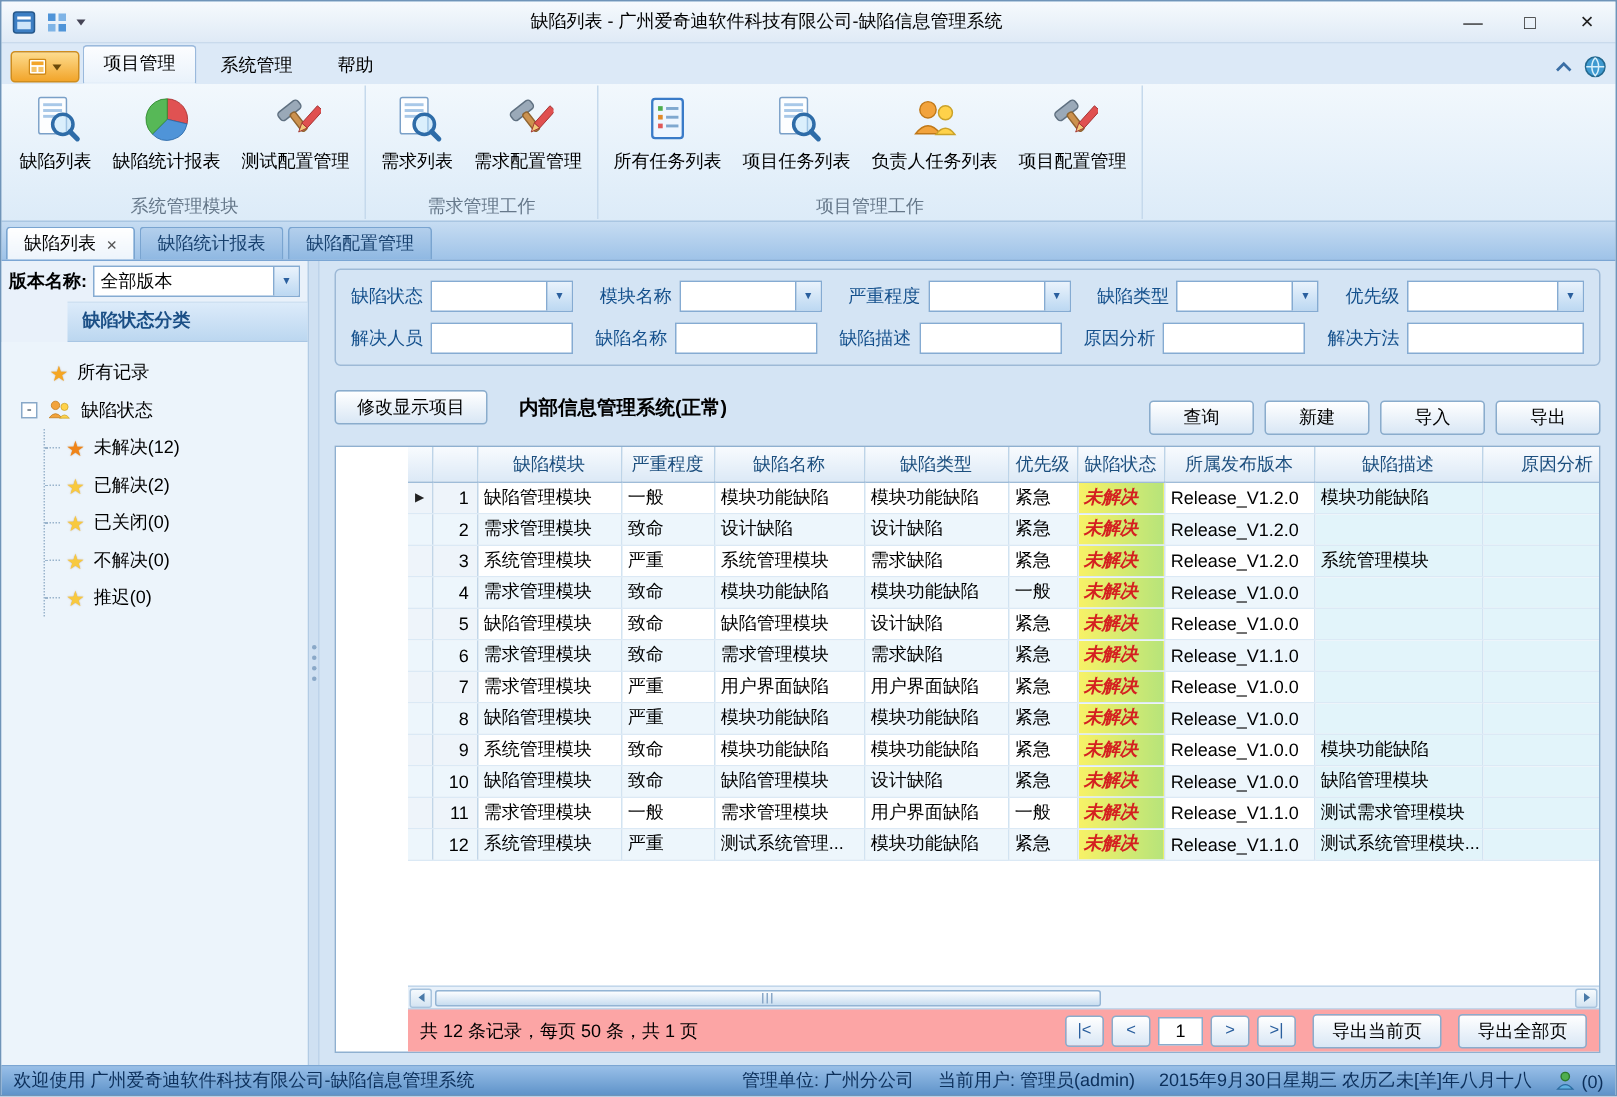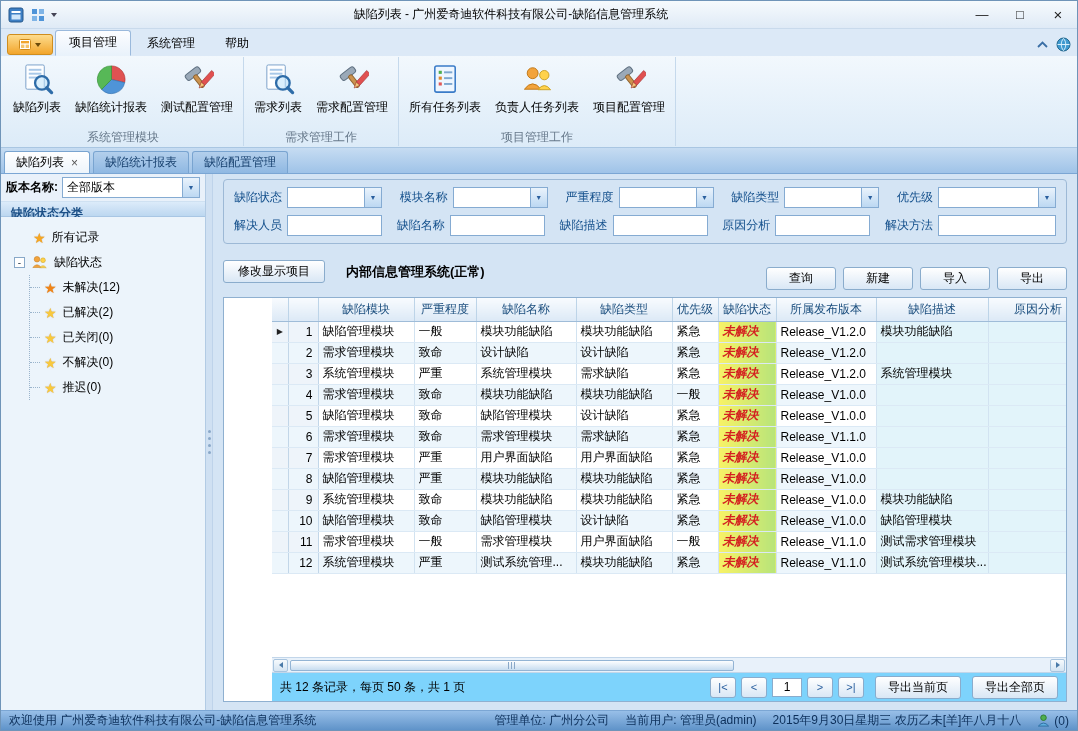--- a/index.html
+++ b/index.html
@@ -42,21 +42,21 @@
 .doctab .close{color:#555;font-size:12px;line-height:1;}
 
 
 .main{flex:1;display:flex;min-height:0;background:#d4e4f4;}
 .sidebar{width:205px;flex:none;display:flex;flex-direction:column;background:#e9f1fa;border-right:1px solid #b2cbe4;}
 .version-row{height:27px;display:flex;align-items:center;gap:4px;padding:0 5px;flex:none;}
 .vlabel{font-weight:bold;white-space:nowrap;}
 .combo{height:21px;flex:1;background:#fff;border:1px solid #85abd2;display:flex;align-items:center;min-width:0;}
 .combo .cval{flex:1;padding-left:4px;overflow:hidden;white-space:nowrap;}
 .combo .cbtn{width:17px;height:100%;flex:none;background:linear-gradient(#eaf3fc,#bcd8f2);border-left:1px solid #85abd2;display:flex;align-items:center;justify-content:center;font-size:7px;color:#2a5f9e;}
-.side-header{height:16px;line-height:22px;background:linear-gradient(#dcebfa,#bcd7f0);border-top:1px solid #cfe1f2;border-bottom:1px solid #a8c6e4;font-weight:bold;color:#1b4f86;padding-left:10px;flex:none;}
+.side-header{height:27px;line-height:22px;background:linear-gradient(#dcebfa,#bcd7f0);border-top:1px solid #cfe1f2;border-bottom:1px solid #a8c6e4;font-weight:bold;color:#1b4f86;padding-left:10px;flex:none;margin-left:44px;}
 .tree{flex:1;padding:8px 0 0 4px;overflow:hidden;background:#ecf4fb;}
 .titem{height:25px;display:flex;align-items:center;gap:6px;padding-left:28px;white-space:nowrap;}
 .titem.has-children{padding-left:9px;}
 .expandbox{width:11px;height:11px;flex:none;border:1px solid #88a8c8;background:#fff;line-height:9px;text-align:center;font-size:10px;color:#345;}
 .star{font-size:14px;line-height:1;text-shadow:0 0 1px rgba(160,90,0,.6);}
 .titem .icon{width:17px;height:17px;flex:none;}
 .tchildren{margin-left:24px;border-left:1px dotted #9ab4cc;}
 .tchildren .titem{padding-left:14px;position:relative;}
 .tchildren .titem::before{content:"";position:absolute;left:0;top:12px;width:10px;border-top:1px dotted #9ab4cc;}
 
@@ -96,21 +96,21 @@
 .grid tr.alt td.status{background:linear-gradient(90deg,#f8f266,#b7e47a);}
 
 .hscroll{height:15px;flex:none;border-top:1px solid #c2d6ea;background:#e8f1fa;display:flex;align-items:center;padding:0 1px;}
 .harrow{width:15px;height:13px;display:flex;align-items:center;justify-content:center;background:linear-gradient(#f6fafd,#d4e4f2);border:1px solid #a8c4de;border-radius:2px;}
 .tri-l{width:0;height:0;border-top:3px solid transparent;border-bottom:3px solid transparent;border-right:4px solid #4a7aa8;}
 .tri-r{width:0;height:0;border-top:3px solid transparent;border-bottom:3px solid transparent;border-left:4px solid #4a7aa8;}
 .hthumb{width:56%;height:11px;margin:0 2px;background:linear-gradient(#fdfeff,#c8ddf0);border:1px solid #93b4d4;border-radius:2px;display:flex;align-items:center;justify-content:center;gap:2px;}
 .hthumb i{width:1px;height:7px;background:#8aa8c8;display:block;}
 .hfill{flex:1;}
 
-.pager{height:29px;flex:none;border-top:1px solid #c2d6ea;display:flex;align-items:center;gap:5px;padding:0 8px;background:#7dd3fc;}
+.pager{height:29px;flex:none;border-top:1px solid #c2d6ea;display:flex;align-items:center;gap:5px;padding:0 8px;background:#fca5a5;}
 .pgbtn{min-width:26px;width:26px;padding:0;height:21px;color:#2a5f9e;font-size:11px;}
 .pginput{width:30px;height:19px;border:1px solid #8aaccc;text-align:center;font:inherit;background:#fff;}
 .pspacer{flex:1;}
 .pager .btn.exp{margin-left:6px;min-width:80px;}
 
 
 .statusbar{height:20px;flex:none;background:linear-gradient(#98bfe8,#5f93c9);border-top:1px solid #7ba6d4;display:flex;align-items:center;gap:16px;padding:0 8px;color:#0c2f5a;white-space:nowrap;}
 .sspacer{flex:1;}
 .sseg{display:flex;align-items:center;gap:4px;}
 .sseg svg{width:13px;height:13px;display:block;}
@@ -258,20 +258,33 @@
                 <rect x="6" y="3" width="21" height="27" rx="2" fill="#eef6ff" stroke="#3a7bc8" stroke-width="1.6"></rect>
                 <rect x="10" y="8" width="3.2" height="3.2" fill="#4fae4f"></rect>
                 <rect x="15.5" y="8.6" width="8.5" height="2" fill="#7fa8d0"></rect>
                 <rect x="10" y="14" width="3.2" height="3.2" fill="#e08a2a"></rect>
                 <rect x="15.5" y="14.6" width="8.5" height="2" fill="#7fa8d0"></rect>
                 <rect x="10" y="20" width="3.2" height="3.2" fill="#e05858"></rect>
                 <rect x="15.5" y="20.6" width="8.5" height="2" fill="#7fa8d0"></rect>
               </svg>
             </span>
             <div class="bigbtn-label">所有任务列表</div>
+          </div>
+          <div class="bigbtn">
+            <span class="icon">
+              <svg viewBox="0 0 34 34">
+                <rect x="5" y="2" width="19" height="25" rx="1.5" fill="#fdfeff" stroke="#7aa0c8"></rect>
+                <rect x="8" y="6" width="13" height="2" fill="#a8c8e8"></rect>
+                <rect x="8" y="10" width="13" height="2" fill="#a8c8e8"></rect>
+                <rect x="8" y="14" width="9" height="2" fill="#a8c8e8"></rect>
+                <circle cx="21.5" cy="20.5" r="7" fill="rgba(190,225,250,0.55)" stroke="#2e6ca8" stroke-width="2.4"></circle>
+                <line x1="26.5" y1="25.5" x2="31.5" y2="30.5" stroke="#2e6ca8" stroke-width="3.4" stroke-linecap="round"></line>
+              </svg>
+            </span>
+            <div class="bigbtn-label">项目任务列表</div>
           </div>
           <div class="bigbtn">
             <span class="icon">
               <svg viewBox="0 0 34 34">
                 <circle cx="12" cy="10.5" r="5.6" fill="#f2a33c" stroke="#c07818"></circle>
                 <path d="M3.5 27 Q12 16 20.5 27 Z" fill="#f2a33c" stroke="#c07818"></path>
                 <circle cx="24" cy="12.5" r="4.8" fill="#ffd24a" stroke="#caa22a"></circle>
                 <path d="M17.5 27.5 Q24 19 30.5 27.5 Z" fill="#ffd24a" stroke="#caa22a"></path>
               </svg>
             </span>

